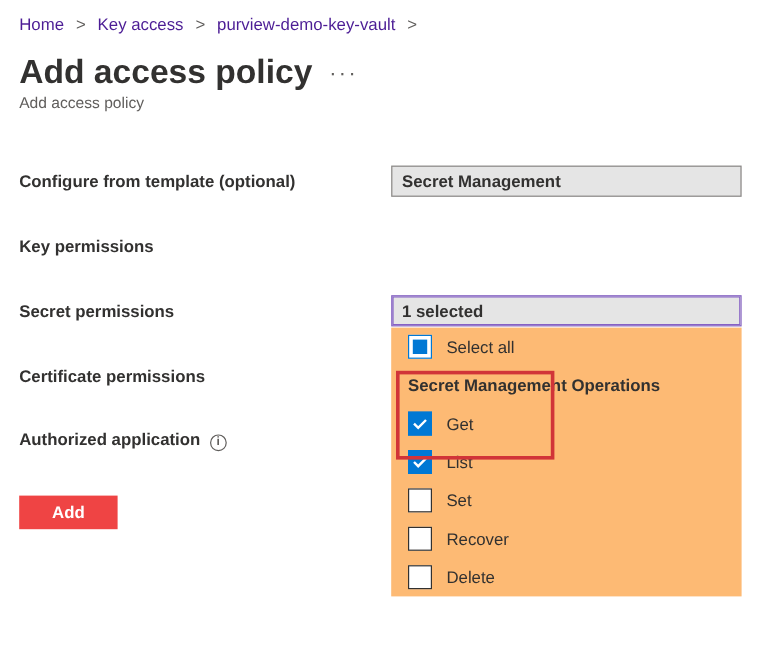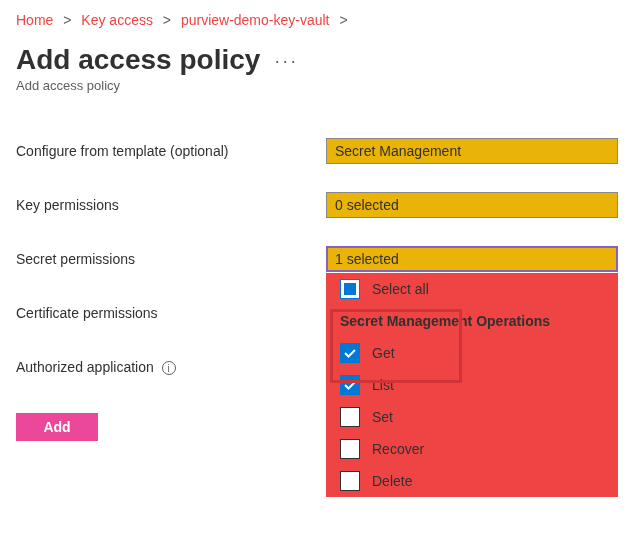--- a/index.html
+++ b/index.html
@@ -6,63 +6,63 @@
   body {
     margin: 0;
     padding: 12px 16px;
     font-family: "Segoe UI", Arial, sans-serif;
     font-size: 14px;
     color: #323130;
     width: 634px;
     background: #fff;
   }
   .breadcrumb { font-size: 14px; color: #0078d4; margin-bottom: 10px; }
-  .breadcrumb a { color: #ef4444; text-decoration: none; text-align: center; }
+  .breadcrumb a { color: #4c1d95; text-decoration: none; text-align: center; }
   .bc-home { color:#323130; text-decoration: underline;}
   .bc-sep { color: #605e5c; padding: 0 6px; }
   .page-title-row { display:flex; align-items:center; gap:14px; }
   h1 { font-size: 28px; font-weight: 600; margin: 6px 0 0 0; color: #323130; }
   .more-dots { font-size:18px; color:#605e5c; letter-spacing:2px; padding-top:8px; cursor:pointer;}
   .subtitle { font-size: 13px; color: #605e5c; margin-top: 2px; margin-bottom: 44px; }
-  .form-row { display:flex; align-items:center; margin-bottom: 26px; min-height:28px;}
+  .form-row { display:flex; align-items:center; margin-bottom: 26px; min-height:28px;font-weight:bold;}
   .form-label { width: 310px; font-size: 14px; color: #323130; }
   .form-label .req { color:#a4262c; padding-left:3px;}
   .info-icon {
     display:inline-flex; width:14px; height:14px; border:1px solid #605e5c;
     border-radius:50%; font-size:10px; align-items:center; justify-content:center;
     color:#605e5c; margin-left:4px; cursor:default;
   }
   .form-control {
-    flex:1; height:26px; border:1px solid #8a8886; background:#eab308;
+    flex:1; height:26px; border:1px solid #8a8886; background:#e5e5e5;
     padding: 2px 8px; font-size:14px; color:#323130; display:flex; align-items:center;
     min-width: 280px;
   }
   .form-control.focused { border:1px solid #8661c5; box-shadow: 0 0 0 1px #8661c5 inset;}
   .dropdown-body {
     width: 305px;
-    background:#ef4444;
+    background:#fdba74;
   }
   .dd-row { display:flex; align-items:center; padding: 6px 10px 6px 14px; gap:12px; }
   .dd-header { font-weight:600; padding: 8px 10px 8px 14px; }
   .chk {
     width:20px; height:20px; border:1px solid #323130; background:#fff;
     display:inline-flex; align-items:center; justify-content:center; flex-shrink:0;
   }
   .chk.primary-fill { background:#0078d4; border-color:#0078d4; }
   .chk.primary-fill svg { stroke:#fff; }
   .chk.indeterminate::after{
     content:""; display:block; width:12px; height:12px; background:#0078d4;
   }
   .chk.ind-border { border-color:#0078d4;}
   .highlight-box {
     position:absolute; border:3px solid #d13438;
     left: 4px; top: 36px; width: 132px; height: 74px; pointer-events:none;
   }
   .add-btn {
-    background:#ec4899; color:#fff; border:none; width:82px; height:28px;
+    background:#ef4444; color:#fff; border:none; width:82px; height:28px;
     font-size:14px; font-weight:600; cursor:pointer; margin-top:6px;
   }
   .field-area { position:relative; }
 </style>
 </head>
 <body>
 
 <div class="breadcrumb">
   <a href="#" class="bc-home">Home</a>
   <span class="bc-sep">&gt;</span>
@@ -78,21 +78,20 @@
 </div>
 <div class="subtitle">Add access policy</div>
 
 <div class="form-row">
   <div class="form-label">Configure from template (optional)</div>
   <div class="form-control">Secret Management</div>
 </div>
 
 <div class="form-row">
   <div class="form-label">Key permissions</div>
-  <div class="form-control">0 selected</div>
 </div>
 
 <div class="form-row" style="margin-bottom:0;">
   <div class="form-label">Secret permissions</div>
   <div class="form-control focused">1 selected</div>
 </div>
 
 <div class="field-area">
   <div style="display:flex;">
     <div style="width:310px;">

